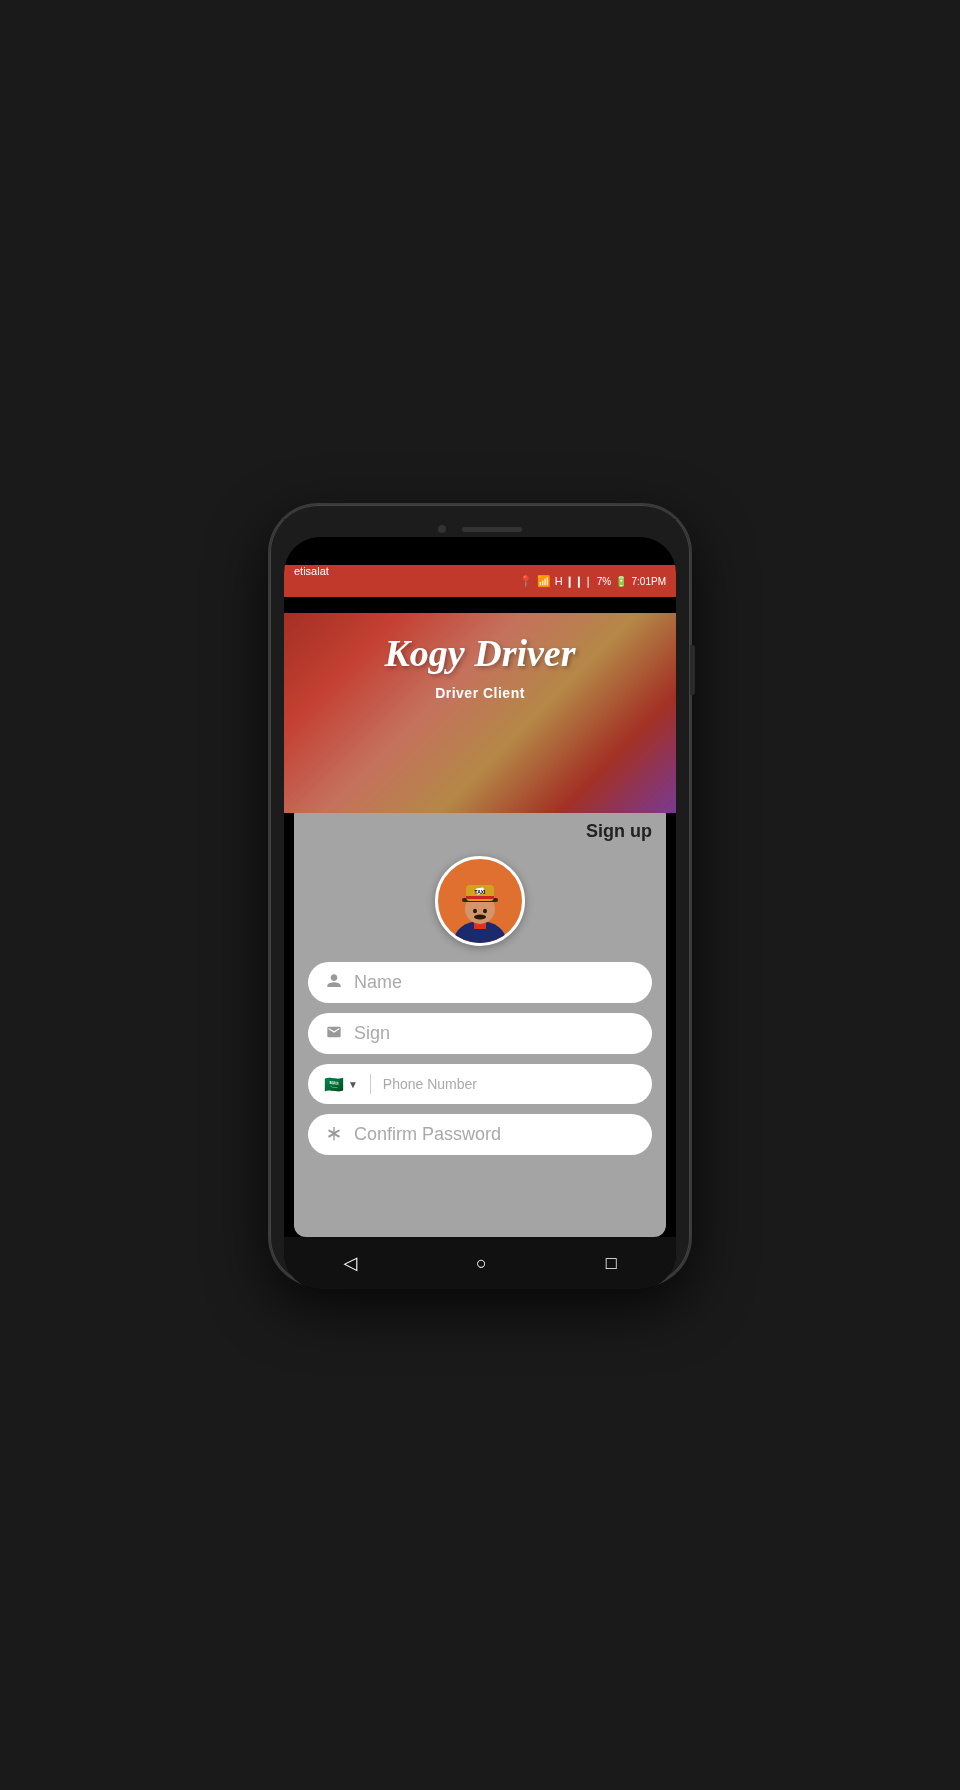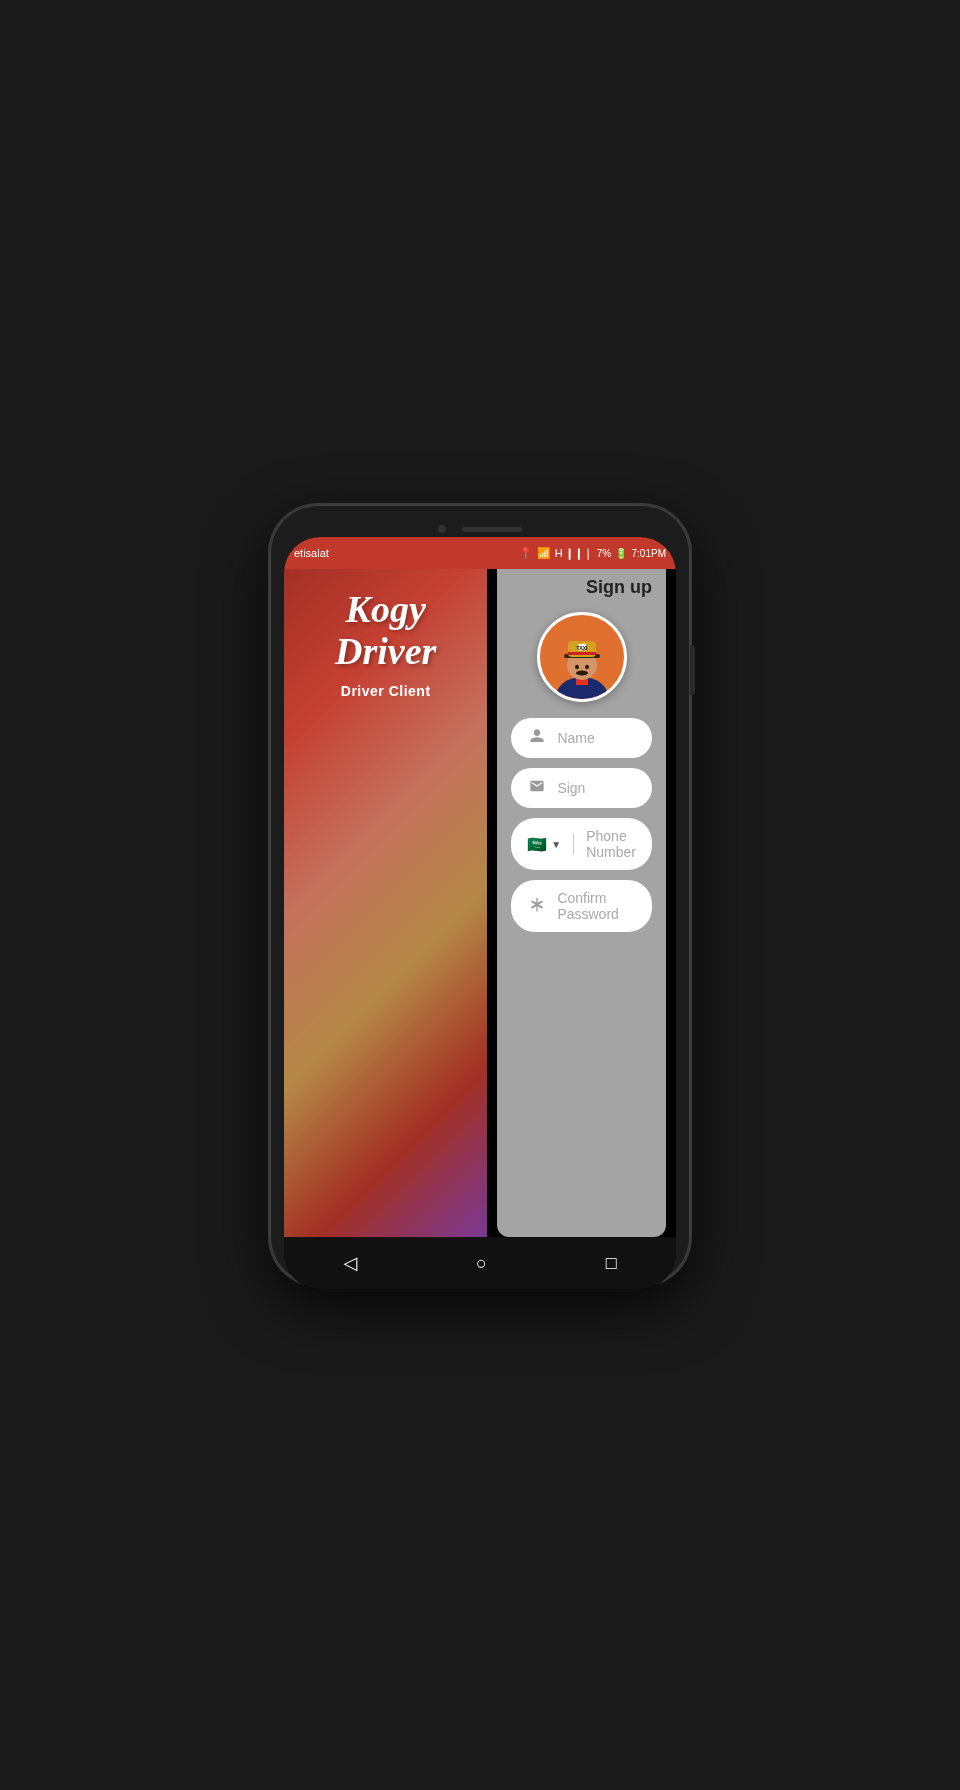--- a/index.html
+++ b/index.html
@@ -46,24 +46,24 @@
       display: flex;
       flex-direction: column;
       background: #000;
     }
 
     
     .status-bar {
       background: #c0392b;
       height: 32px;
       display: flex;
-      align-items: center;
       justify-content: space-between;
       padding: 0 10px;
       flex-shrink: 0;
+      margin-top: 28px;
     }
 
     .status-carrier {
       color: #fff;
       font-size: 11px;
       font-weight: 500;
     }
 
     .status-right {
       display: flex;
@@ -76,21 +76,22 @@
     .status-icon {
       font-size: 11px;
     }
 
     
     .app-content {
       flex: 1;
       overflow-y: auto;
       overflow-x: hidden;
       display: flex;
-      flex-direction: row;
+      flex-direction: column;
+      margin-top: 16px;
     }
 
     
     .hero-section {
       background: linear-gradient(135deg, #c0392b 0%, #e74c3c 20%, #e8856e 40%, #d4a054 60%, #c0392b 80%, #8e44ad 100%);
       padding: 20px 16px 28px;
       text-align: center;
       position: relative;
       min-height: 200px;
     }
@@ -183,21 +184,21 @@
     .input-icon {
       color: #999;
       font-size: 16px;
       flex-shrink: 0;
       width: 20px;
       text-align: center;
     }
 
     .input-text {
       color: #aaa;
-      font-size: 14px;
+      font-size: 18px;
       flex: 1;
     }
 
     
     .phone-field {
       display: flex;
       align-items: center;
       background: #fff;
       border-radius: 24px;
       padding: 10px 16px;

